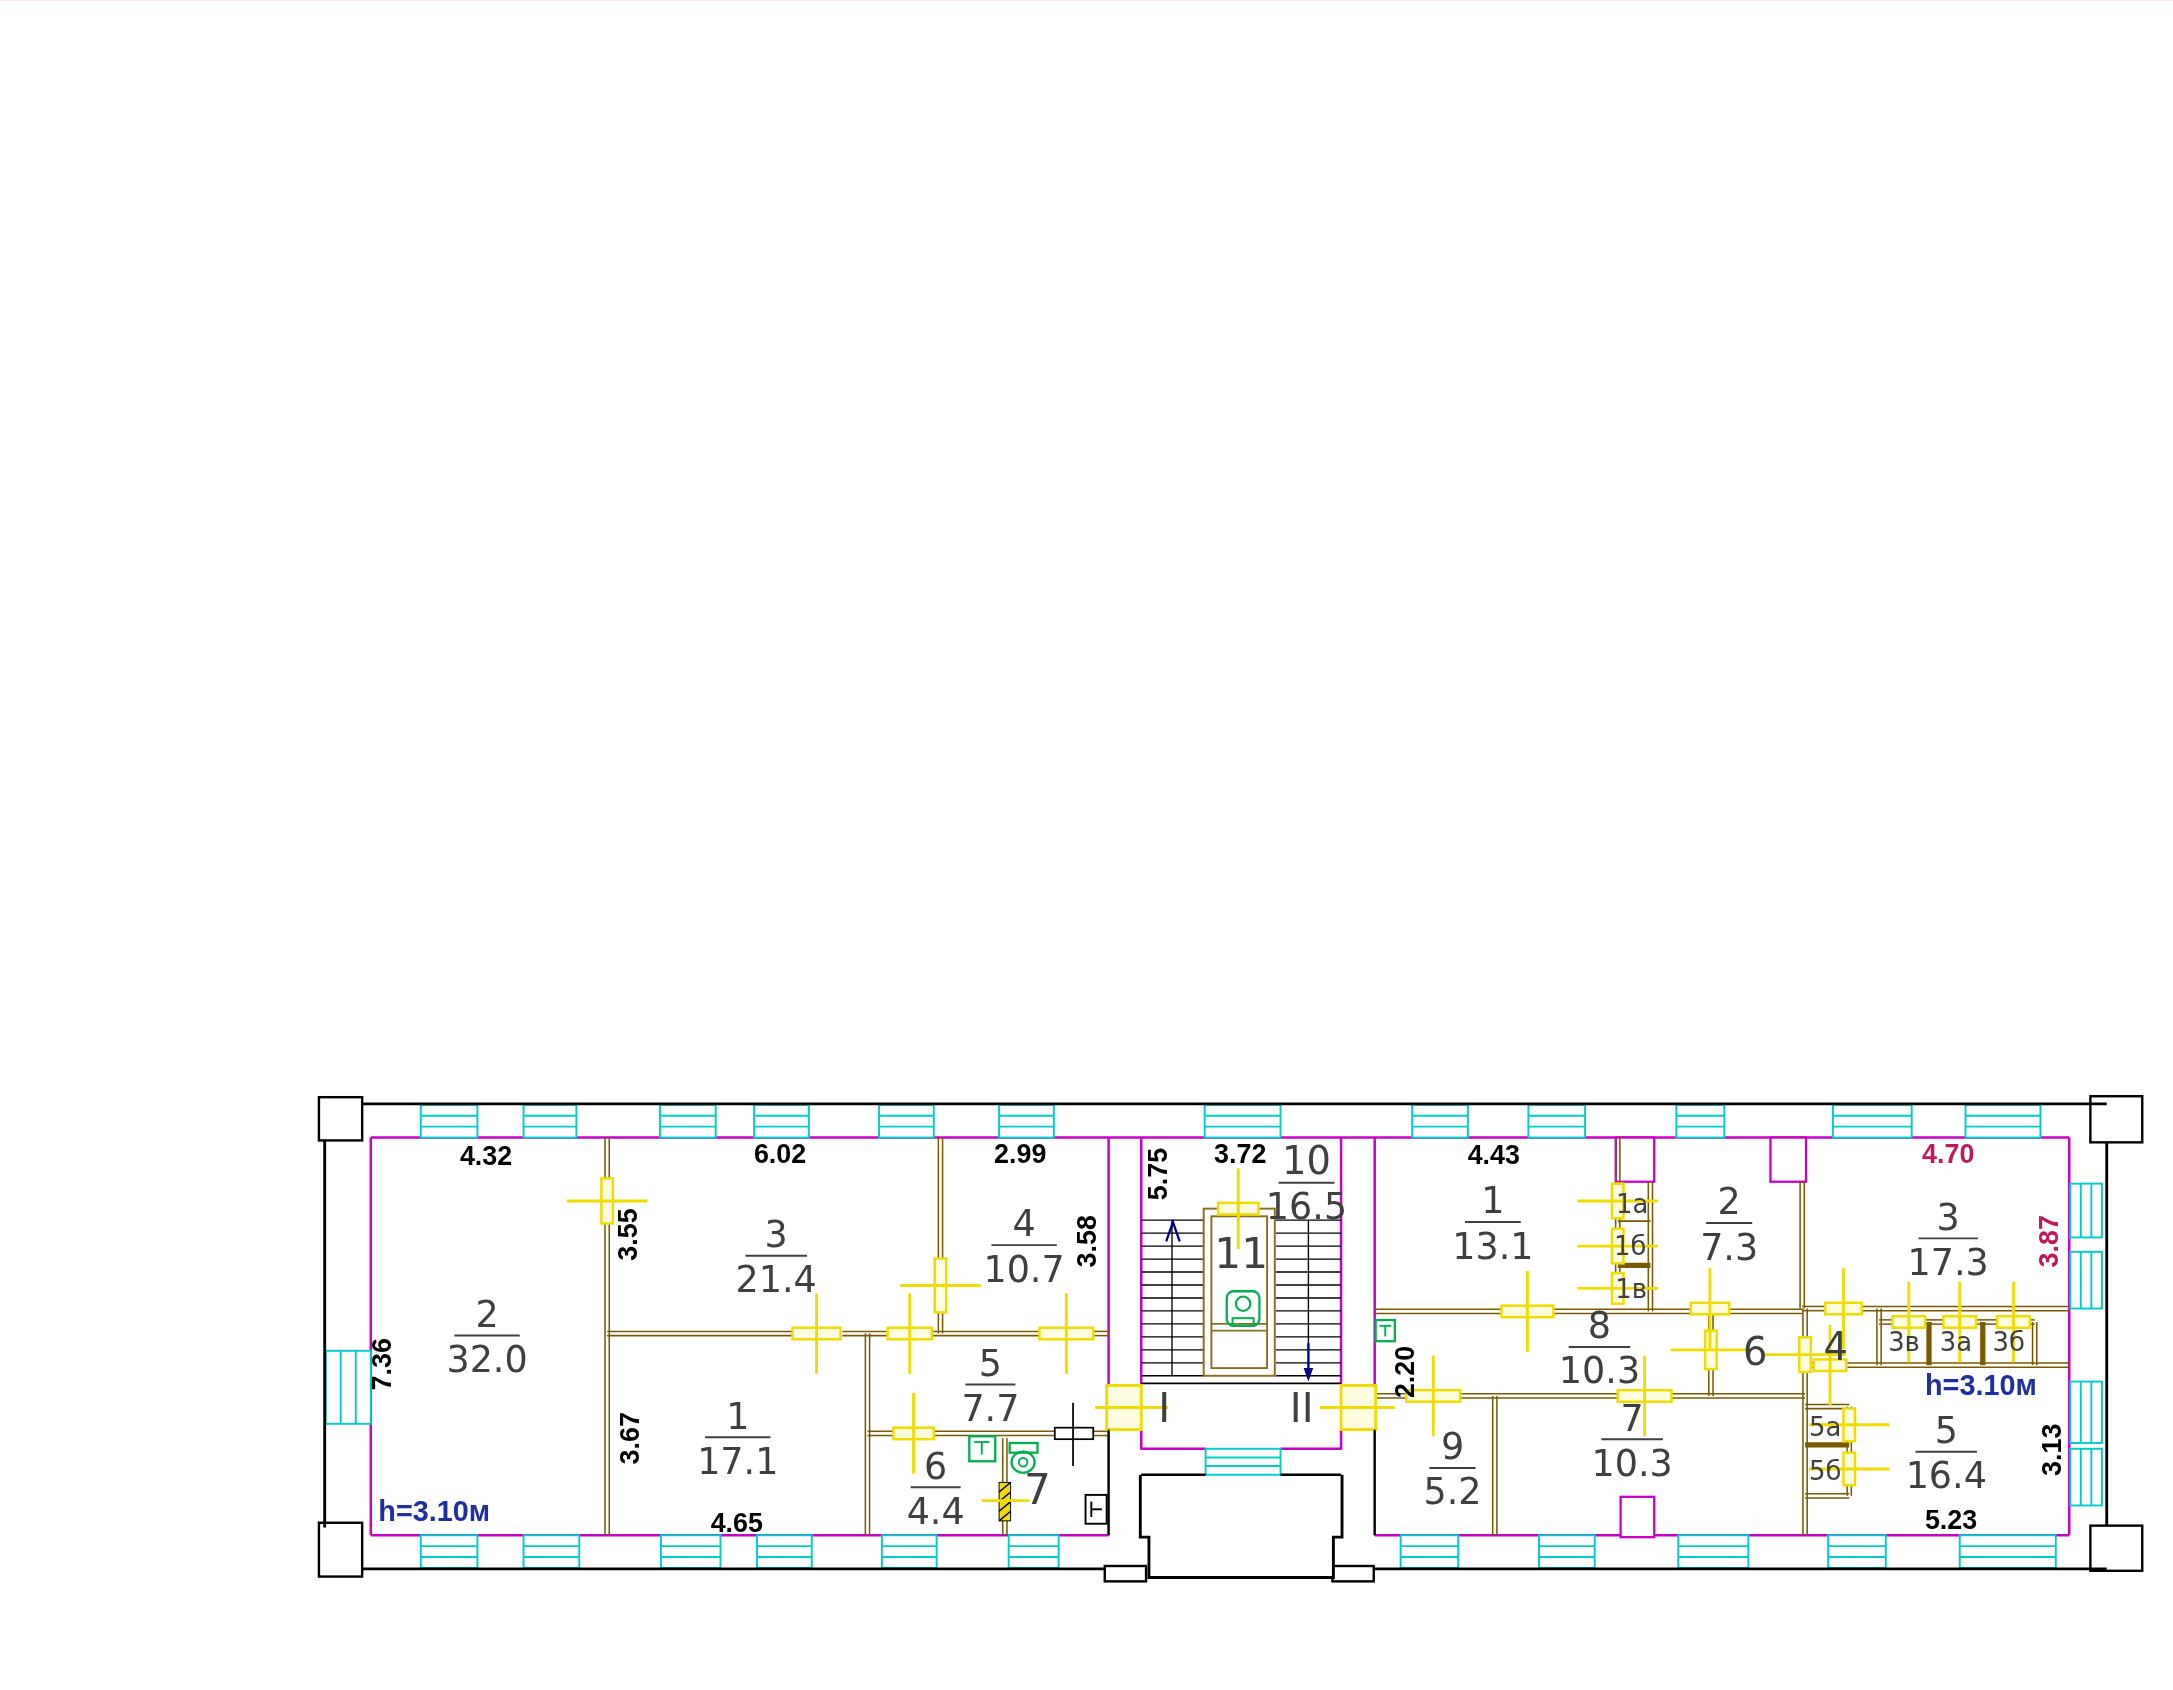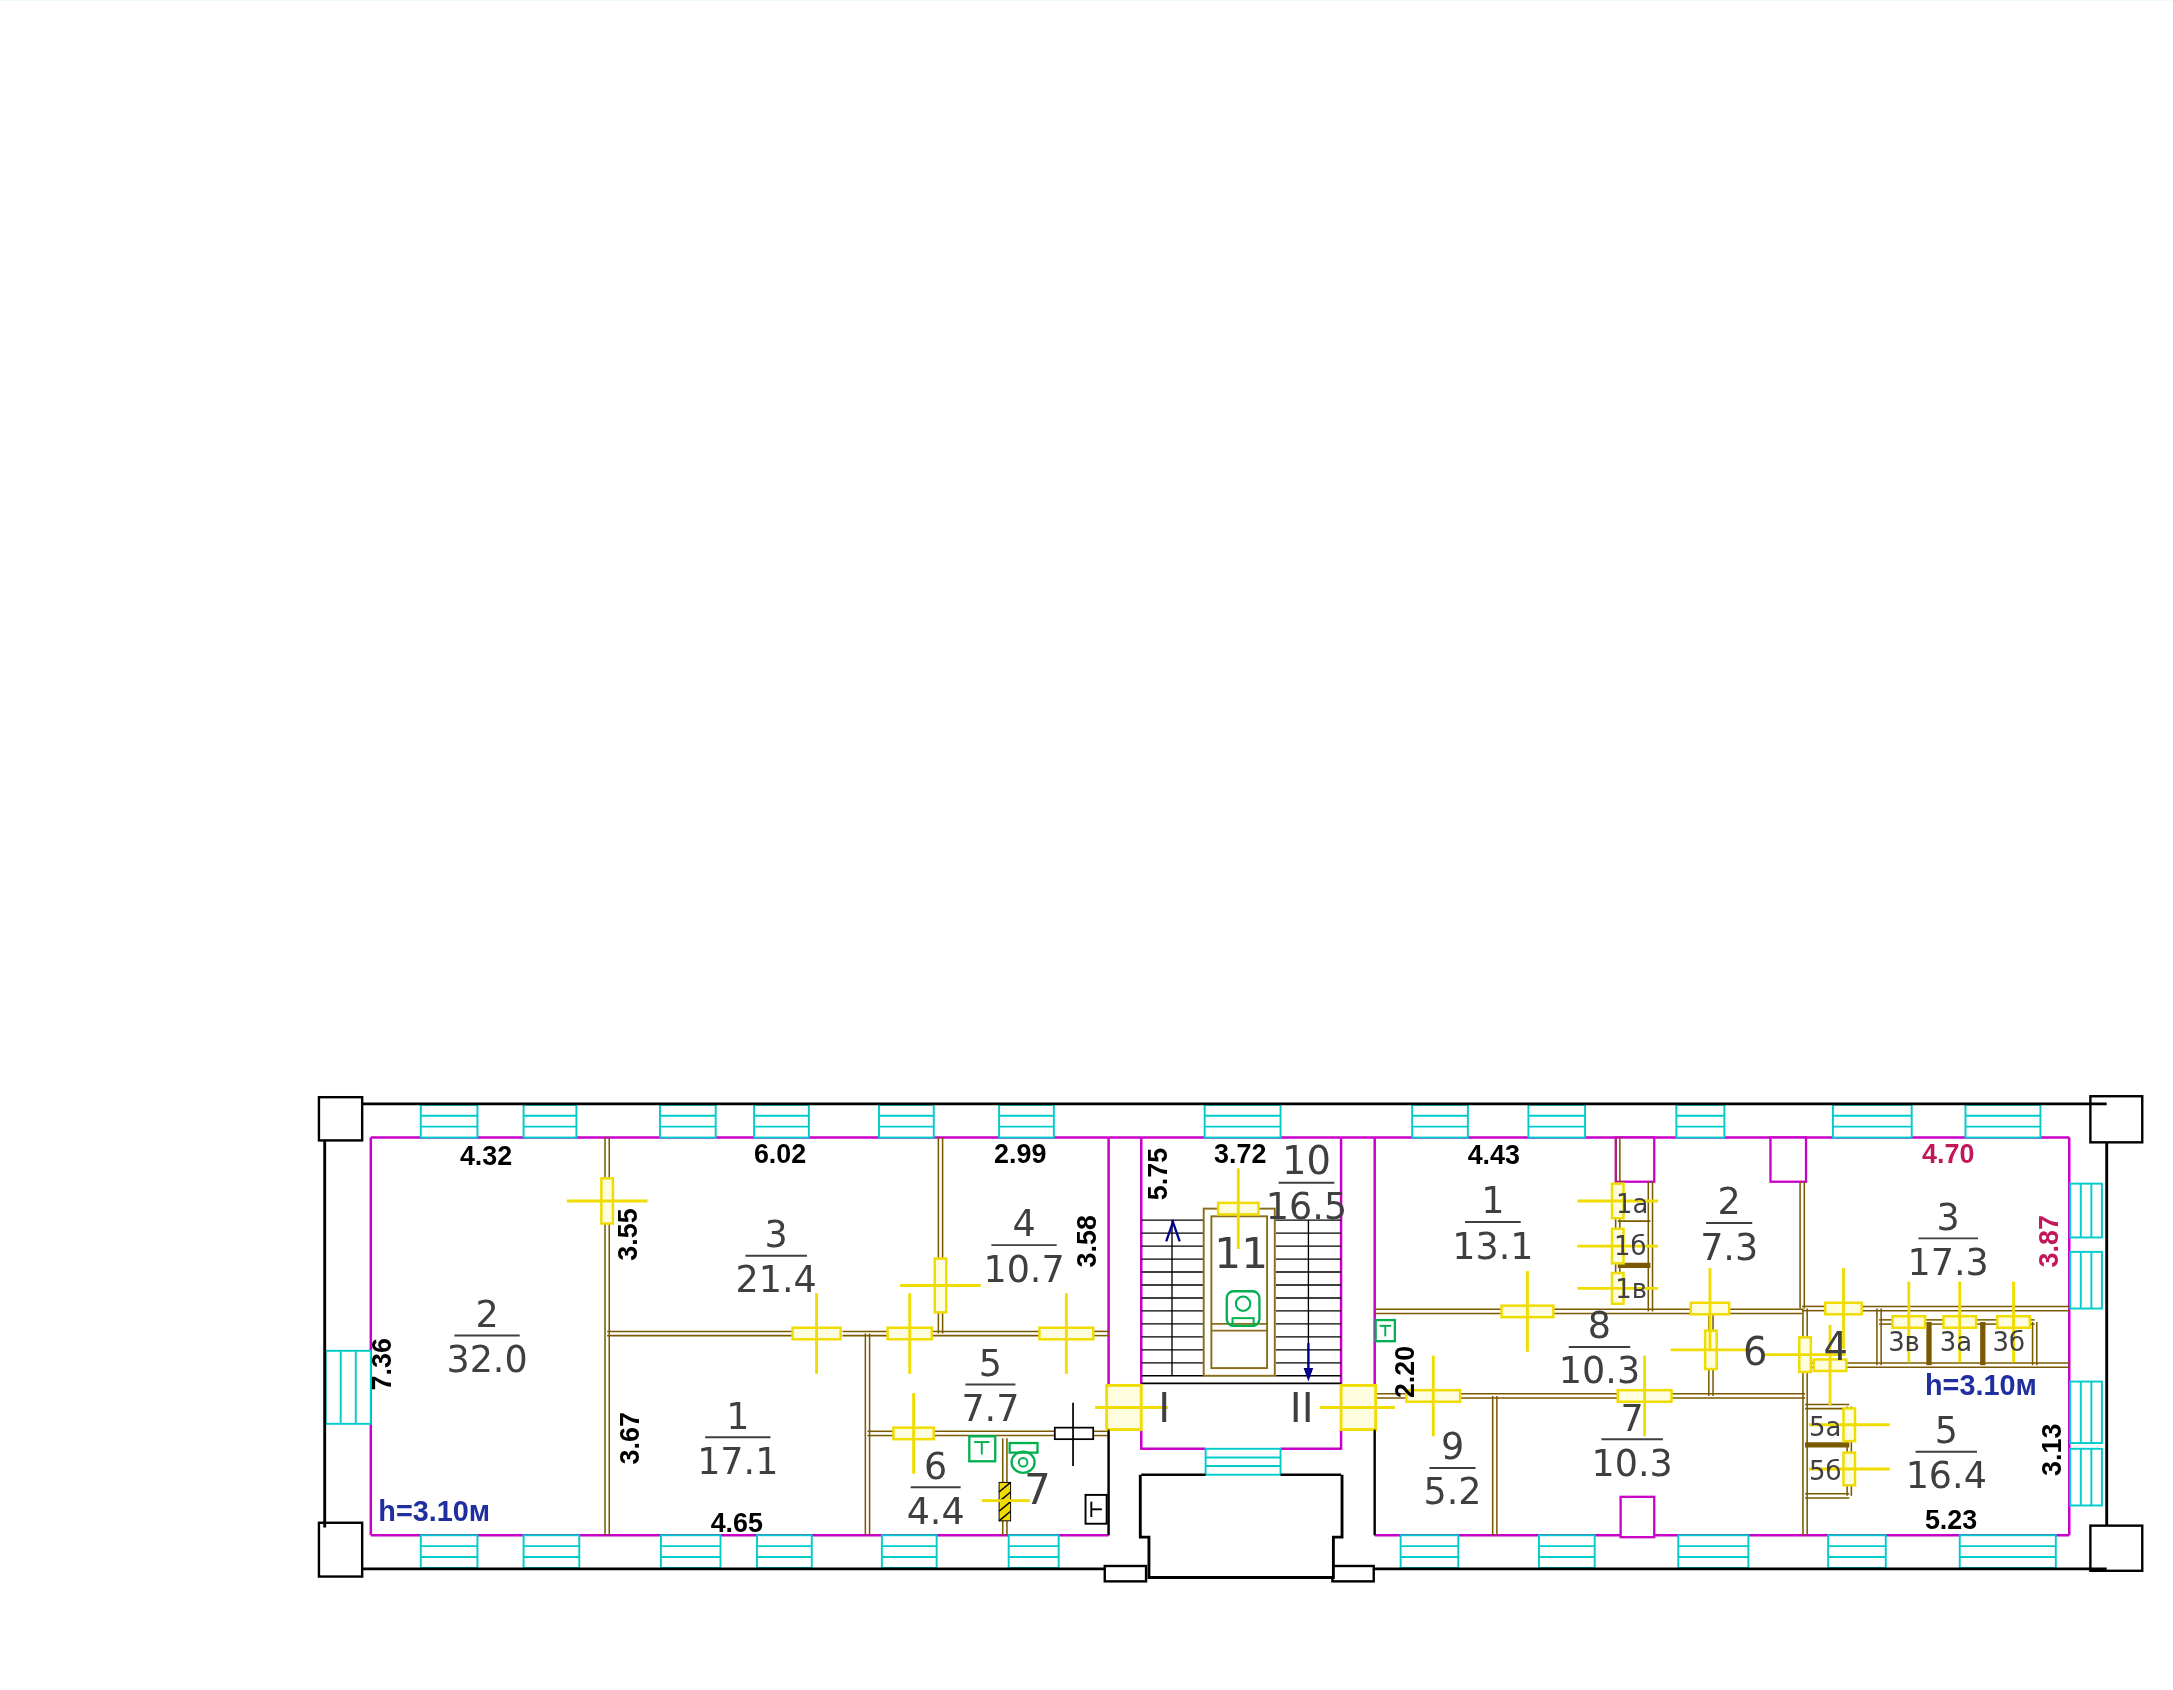--- a/index.html
+++ b/index.html
@@ -1,21 +1,21 @@
 <!DOCTYPE html>
 <html style="--c-ext: #000000; --c-inner: #c800c8; --c-wall: #7a5a00; --c-win: #00cccc; --c-door: #f0dc00; --c-fix: #00b050; --c-dim: #000000; --c-accent: #c2185b; --c-blue: #1f2f9f; --c-room: #3f3f3f;"><head>
 <meta charset="utf-8">
 <style>
   :root{
     --c-ext:#000000; --c-inner:#c800c8; --c-wall:#7a5a00; --c-win:#00cccc;
     --c-door:#f0dc00; --c-fix:#00b050; --c-dim:#000000; --c-accent:#c2185b;
     --c-blue:#1f2f9f; --c-room:#3f3f3f;
   }
   html,body{margin:0;padding:0;background:#ffffff;}
-  .stage{position:relative;width:2173px;height:1691px;background:#7dd3fc;overflow:hidden;
+  .stage{position:relative;width:2173px;height:1691px;background:#be185d;overflow:hidden;
          font-family:"Liberation Sans",sans-serif;}
   .hdr{position:absolute;left:130px;color:#000;font-size:44px;line-height:44px;white-space:nowrap;}
   svg text{font-family:"Liberation Sans",sans-serif;}
   .dim{font-size:28px;font-weight:bold;fill:var(--c-dim);}
   .dim.red{fill:var(--c-accent);}
   .note{font-size:30px;font-weight:bold;fill:var(--c-blue);}
   .room-num,.room-area{font-family:"DejaVu Sans",sans-serif;font-size:38px;fill:var(--c-room);}
   .cell{font-family:"DejaVu Sans",sans-serif;font-size:27px;fill:var(--c-room);}
   .big{font-family:"DejaVu Sans",sans-serif;font-size:44px;fill:var(--c-room);}
   .mid{font-family:"DejaVu Sans",sans-serif;font-size:40px;fill:var(--c-room);}

